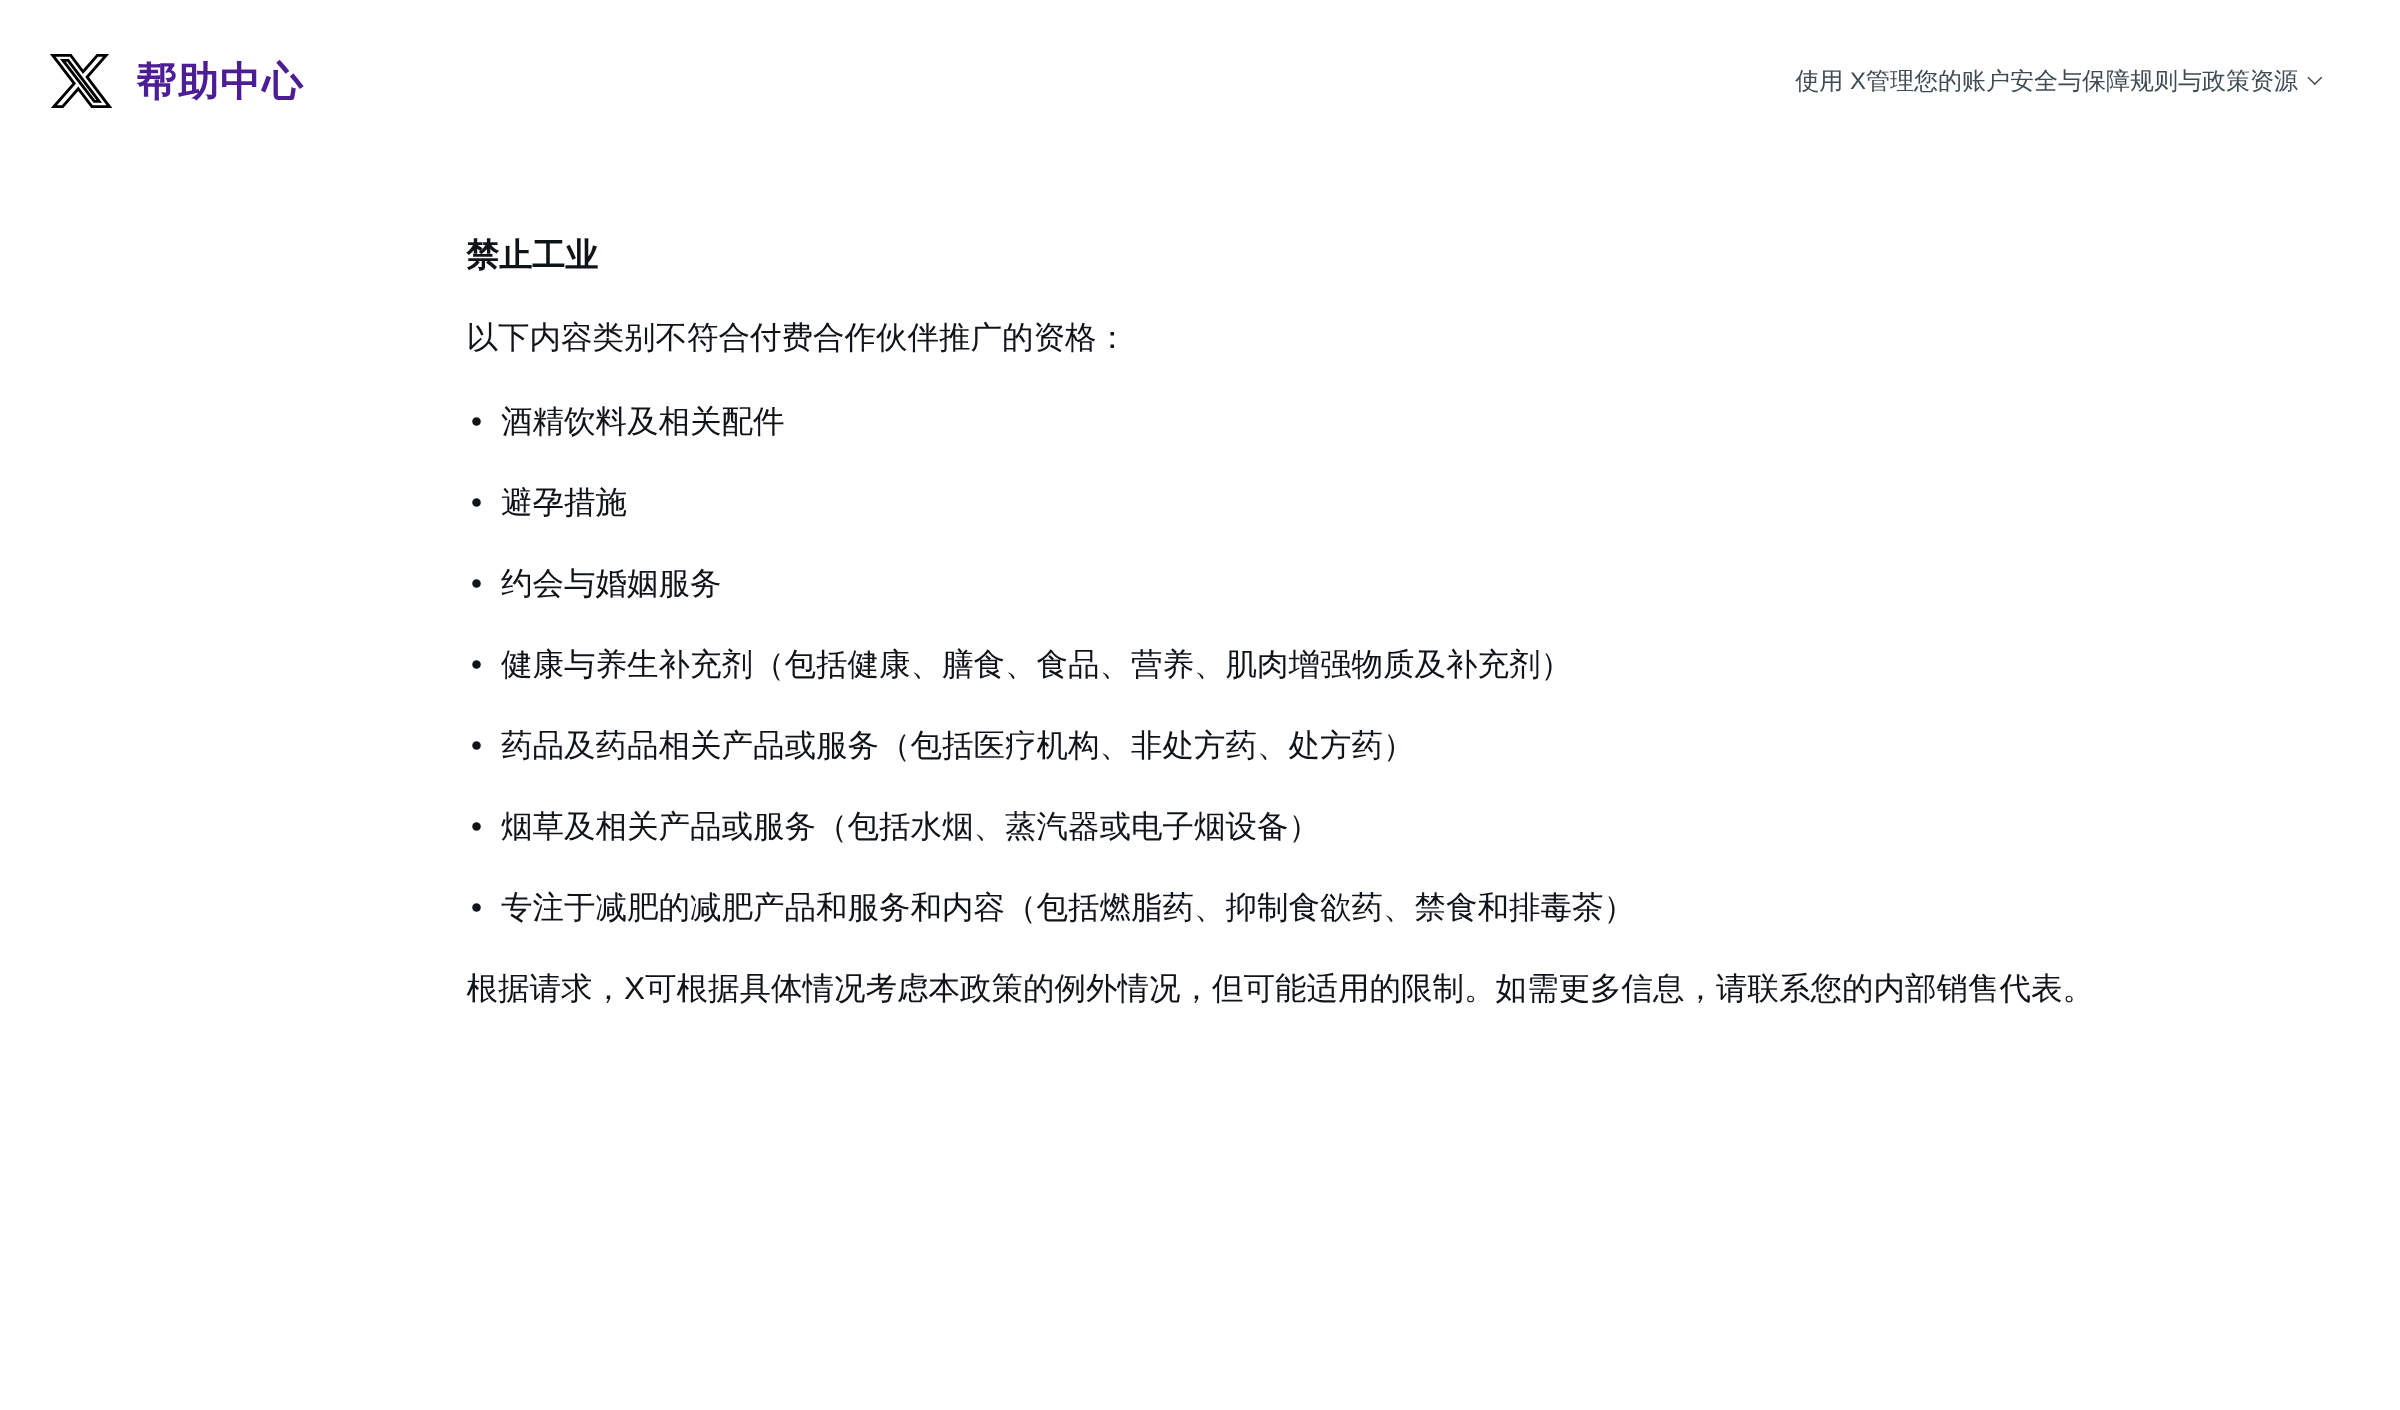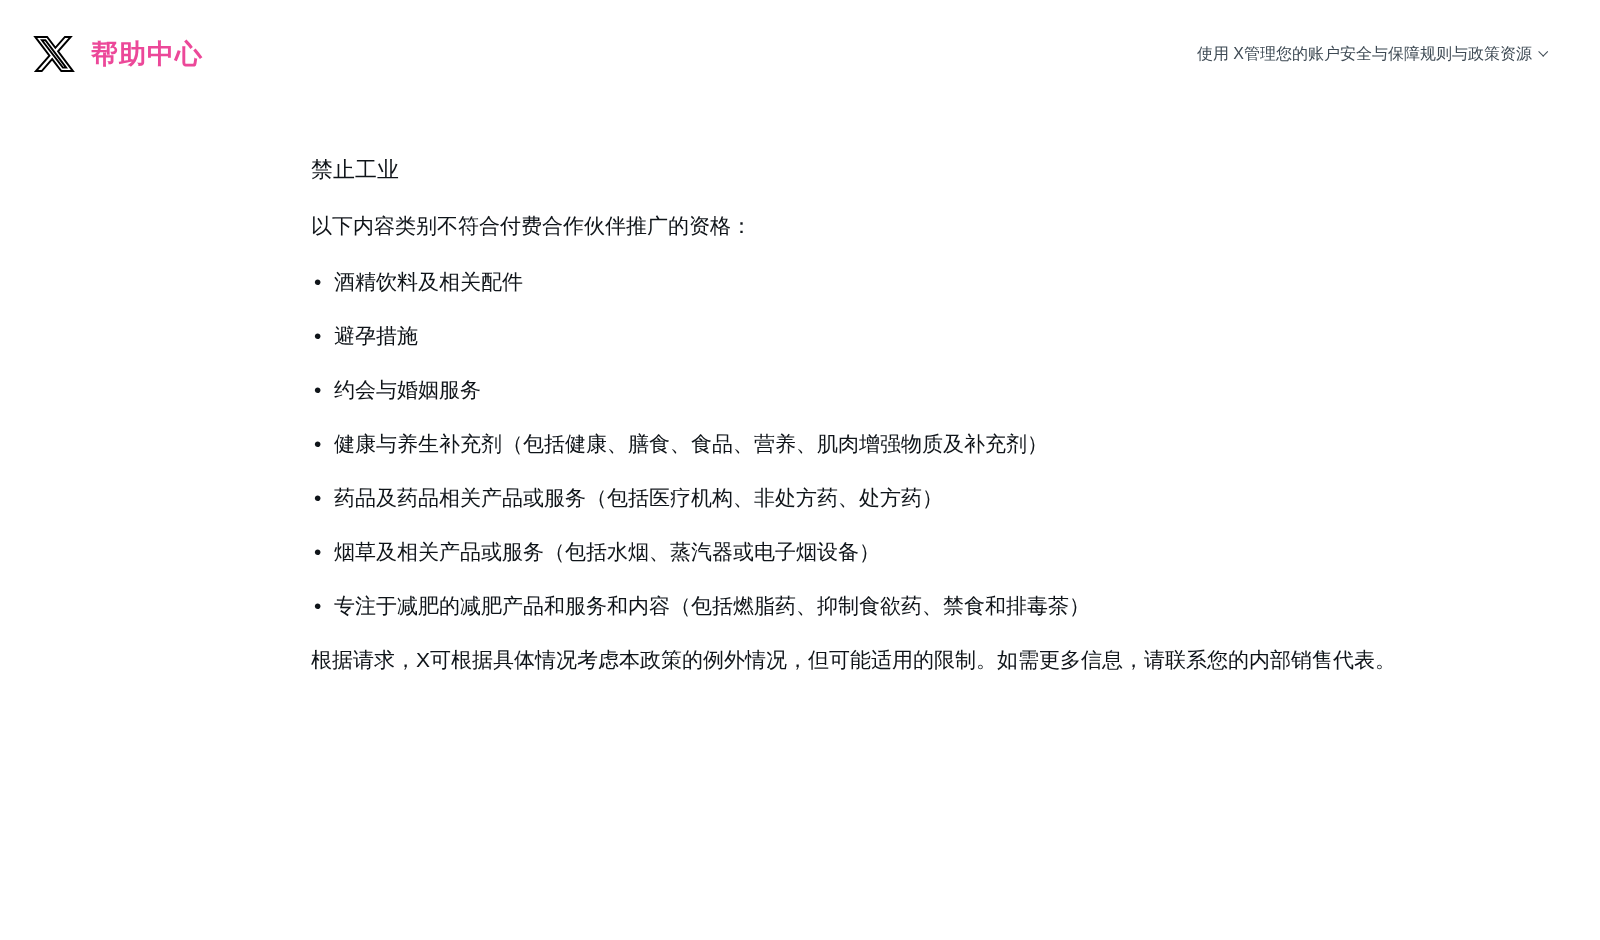--- a/index.html
+++ b/index.html
@@ -22,21 +22,21 @@
     display:flex;
     align-items:center;
     gap:16px;
     cursor:pointer;
   }
   .logo svg { display:block; }
   .logo-text {
     font-size:27px;
     font-weight:bold;
     letter-spacing:1px;
-    color:#ec4899;
+    color:#4c1d95;
   }
   .nav {
     display:flex;
     align-items:center;
     font-size:16px;
     color:#3e4a54;
   }
   .nav-item {
     cursor:pointer;
     white-space:nowrap;
@@ -51,21 +51,21 @@
     transform:rotate(45deg) translateY(-1px);
     margin-left:7px;
     margin-top:-3px;
   }
   
   .main {
     padding:73px 120px 0 311px;
   }
   .heading {
     font-size:22px;
-    font-weight:normal;
+    font-weight:bold;
     line-height:30px;
   }
   .intro {
     font-size:21px;
     line-height:28px;
     margin-top:27px;
   }
   .list {
     list-style:none;
     margin-top:28px;

